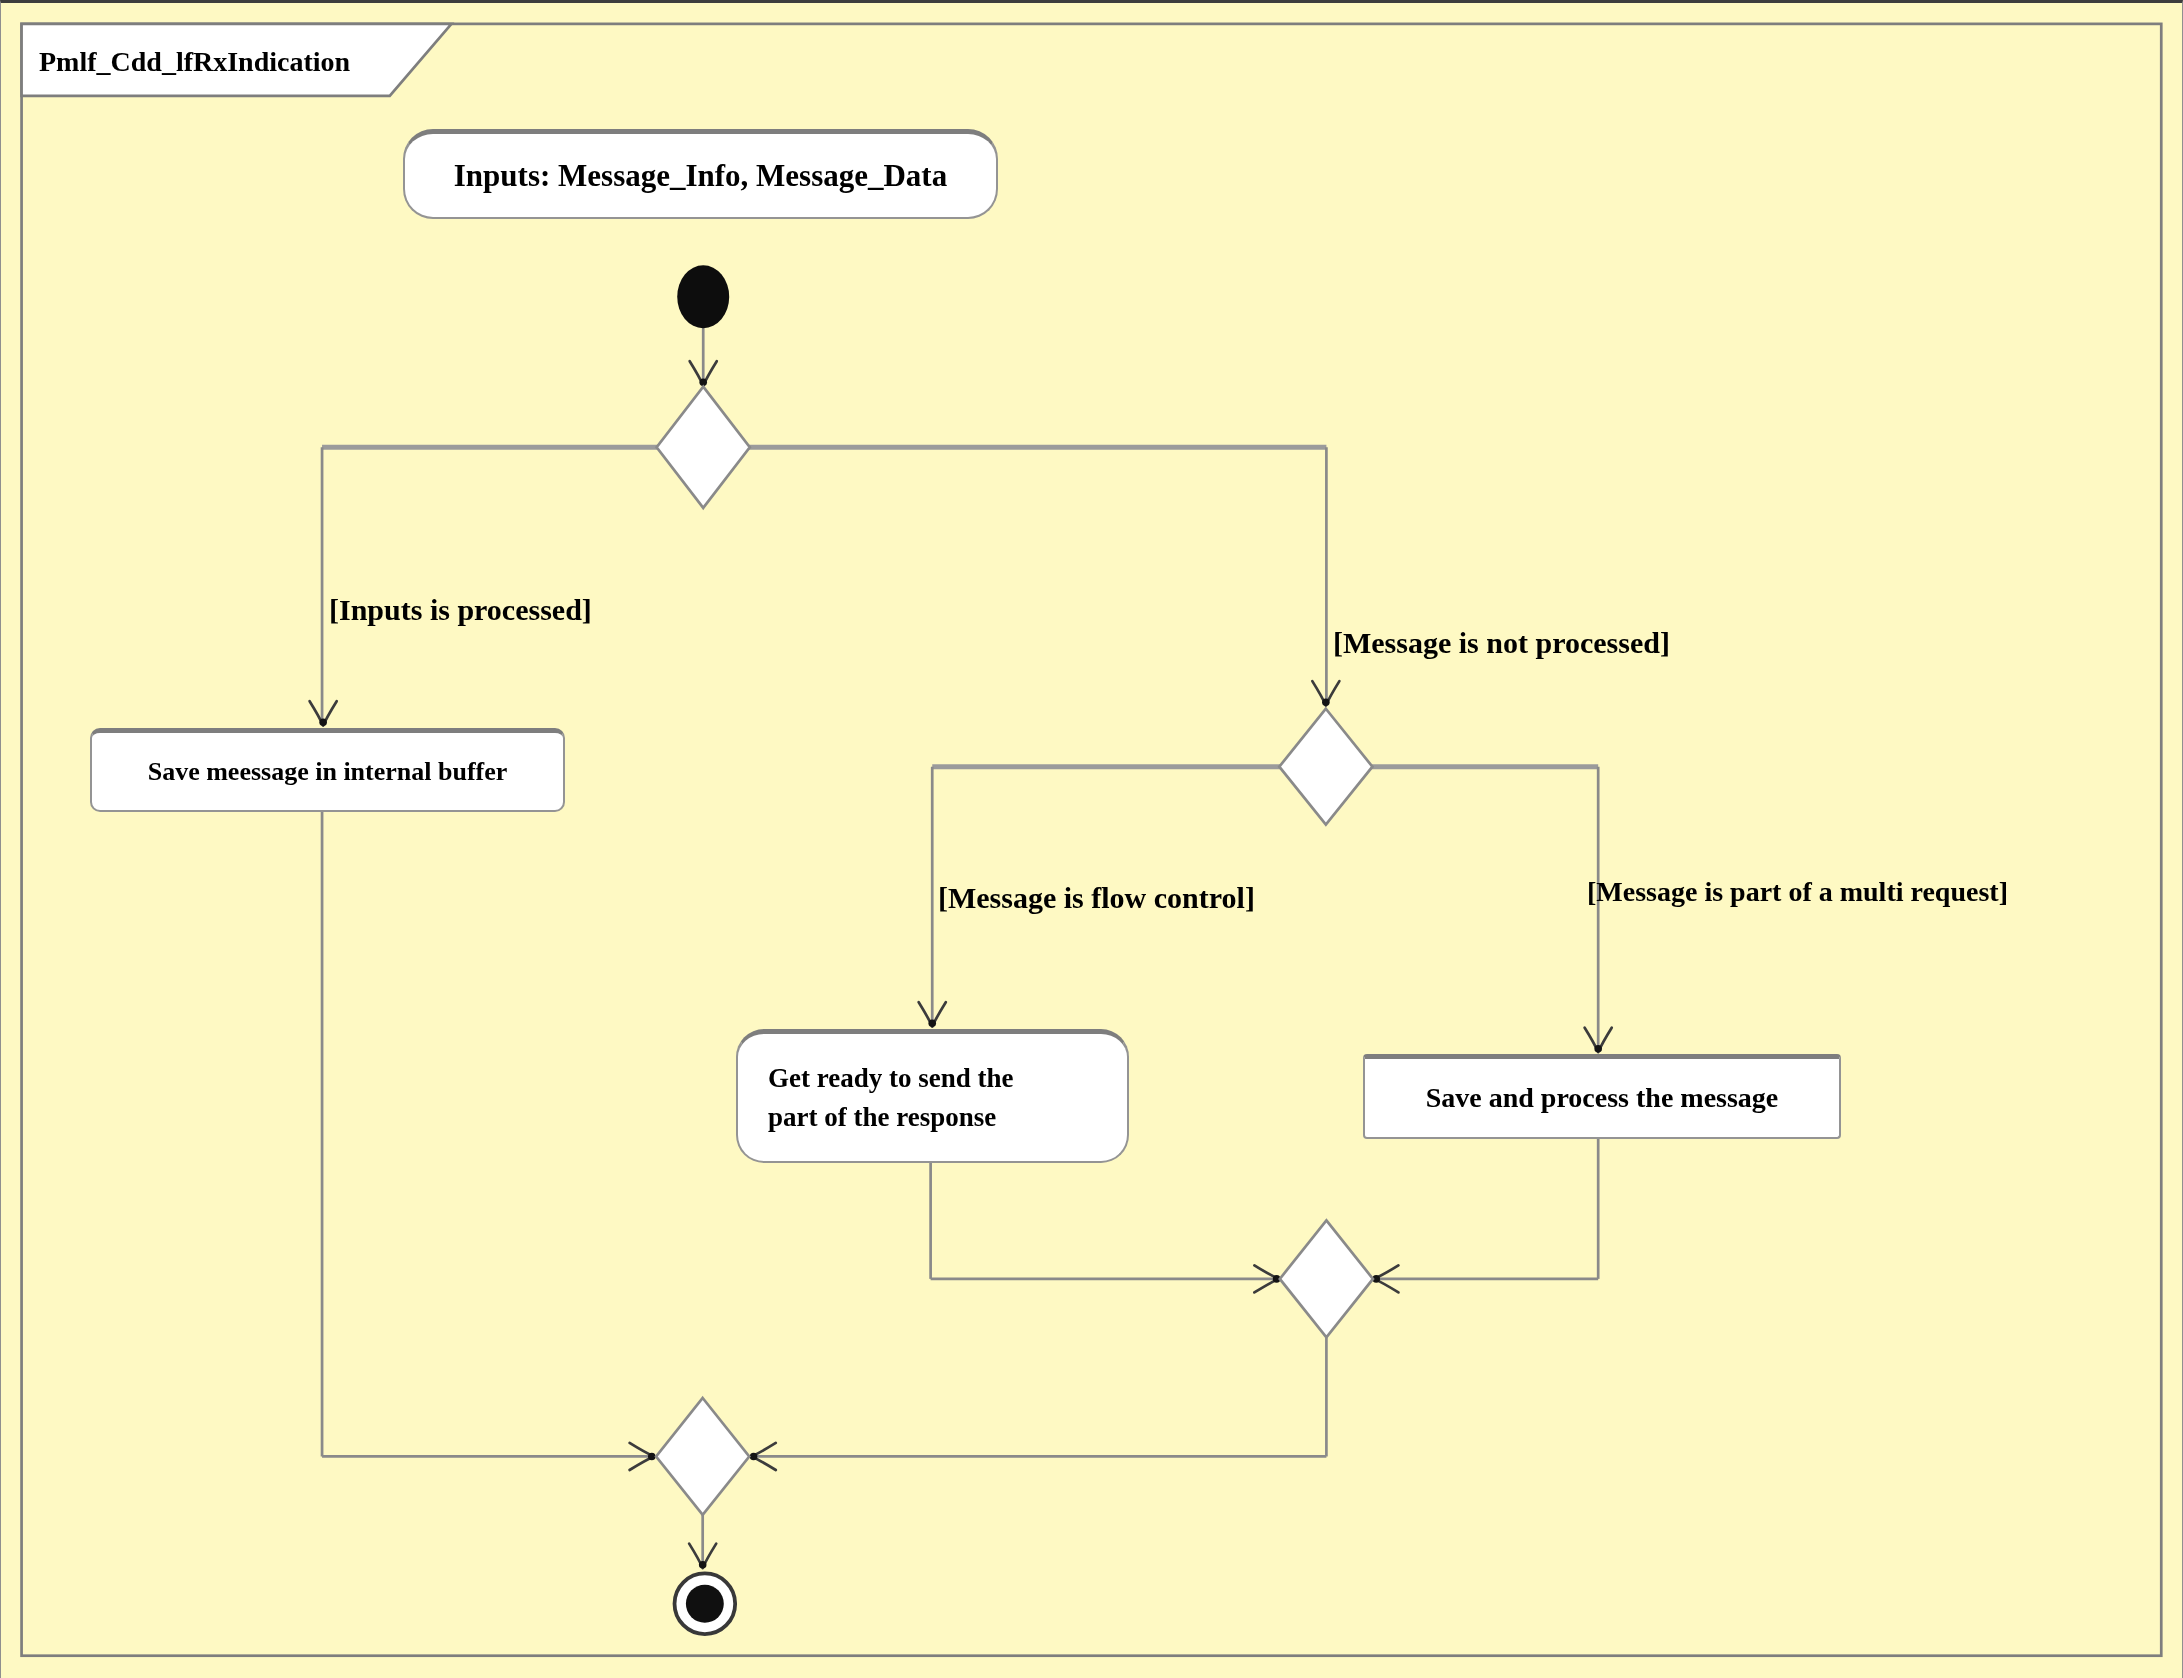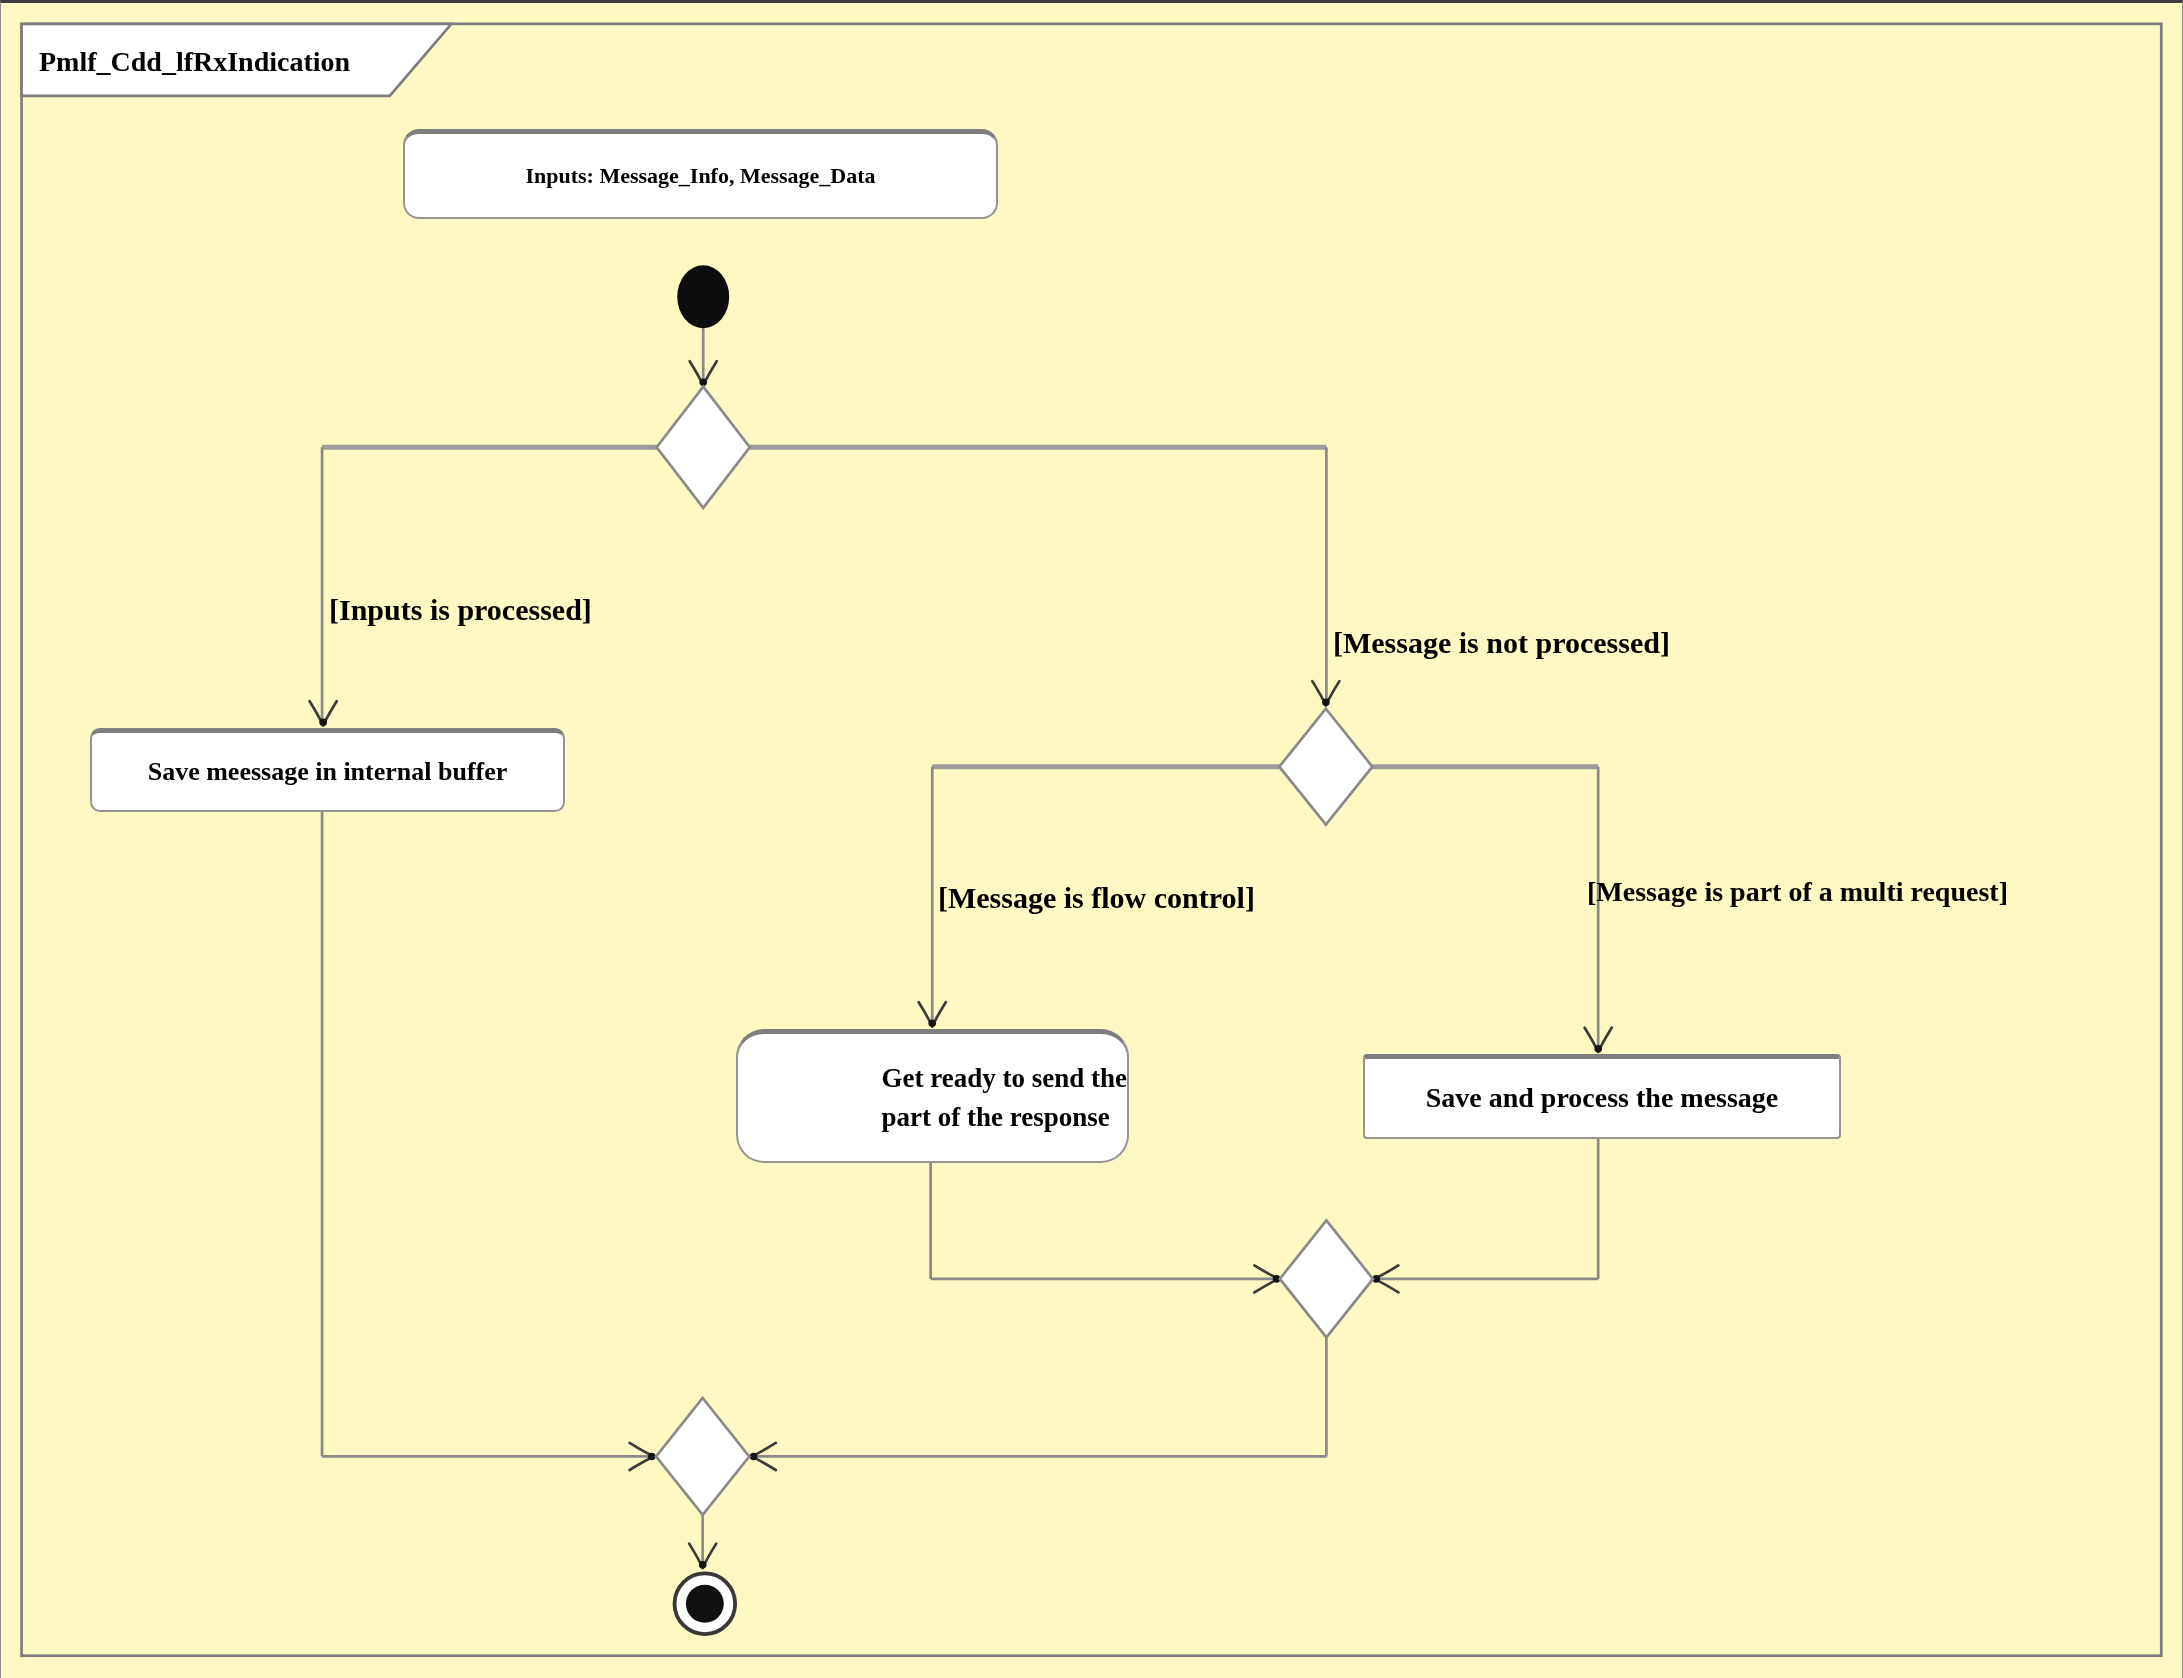--- a/index.html
+++ b/index.html
@@ -148,37 +148,37 @@
     <polygon class="diamond" points="2448,2248 2534,2356 2448,2464 2362,2356"></polygon>
 
     <polygon class="diamond" points="1296,2576 1382,2684 1296,2792 1210,2684"></polygon>
 
     <circle cx="1300" cy="2956" r="56" fill="#ffffff" stroke="#383838" stroke-width="7"></circle>
     <circle cx="1300" cy="2956" r="35" fill="#101010"></circle>
   </svg>
 
   <div class="frame-title">Pmlf_Cdd_lfRxIndication</div>
 
-  <div class="action-box" style="left:402px; top:126px; width:595px; height:90px; font-size:22px; border-radius:16px;">
+  <div class="action-box" style="left:402px; top:126px; width:595px; height:90px; font-size:31px; border-radius:30px;">
     <span>Inputs: Message_Info, Message_Data</span>
   </div>
 
   <div class="guard-label" style="left:328px; top:590px; font-size:30px;">[Inputs is processed]</div>
 
   <div class="guard-label" style="left:1332px; top:583px; font-size:30px;margin-top:40px;">[Message is not processed]</div>
 
   <div class="guard-label" style="left:937px; top:878px; font-size:30px;">[Message is flow control]</div>
 
   <div class="guard-label" style="left:1586px; top:873px; font-size:28px;">[Message is part of a multi request]</div>
 
   <div class="action-box" style="left:89px; top:725px; width:475px; height:84px; font-size:26px; border-radius:10px;">
     <span>Save meessage in internal buffer</span>
   </div>
 
-  <div class="action-box" style="left:735px; top:1026px; width:393px; height:134px; font-size:27px; justify-content:flex-end; padding-left:30px; border-radius:28px;">
+  <div class="action-box" style="left:735px; top:1026px; width:393px; height:134px; font-size:27px; justify-content:flex-start; padding-left:30px; border-radius:28px;">
     <span class="two-line">
       <span style="display:block;">Get ready to send the</span>
       <span style="display:block;">part of the response</span>
     </span>
   </div>
 
   <div class="action-box" style="left:1362px; top:1051px; width:478px; height:85px; font-size:28px; border-radius:4px;">
     <span>Save and process the message</span>
   </div>
 

